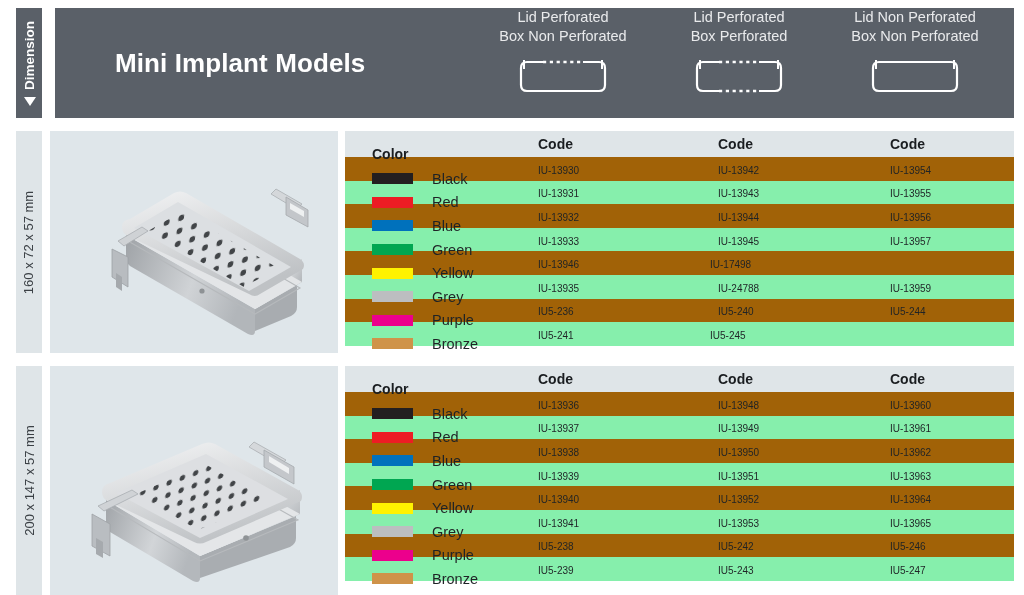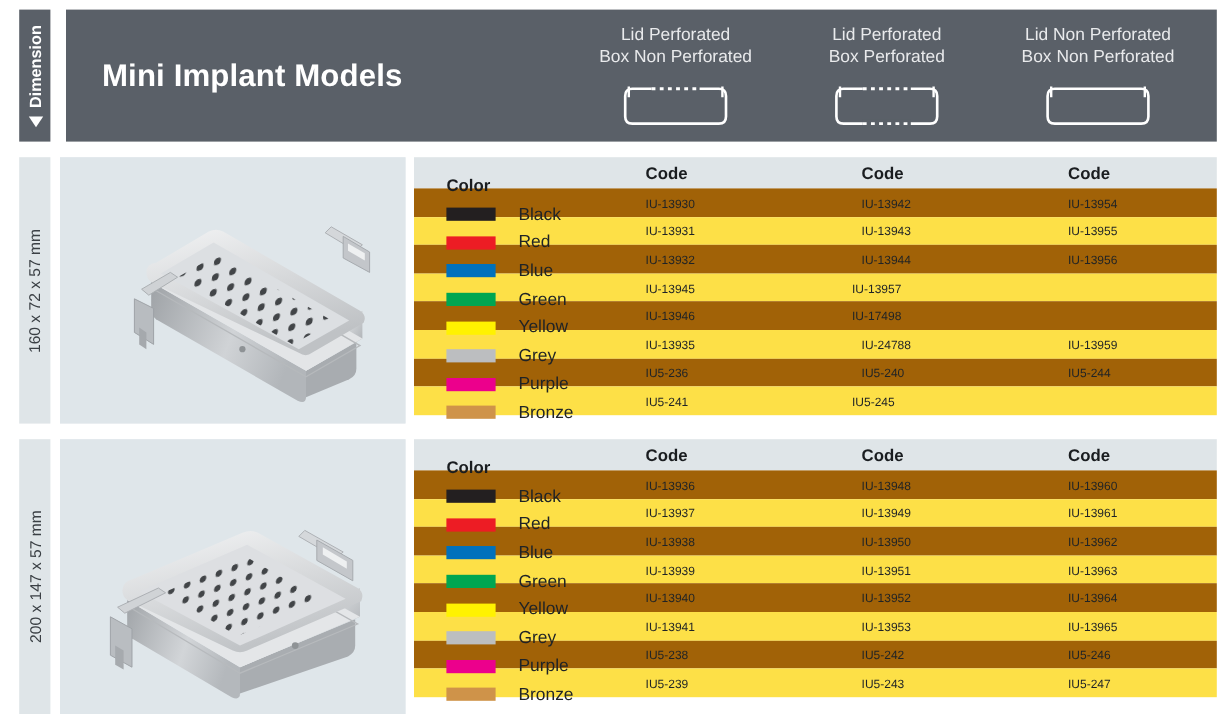--- a/index.html
+++ b/index.html
@@ -54,38 +54,37 @@
     width: 959px;
     height: 110px;
     background: #5a6068;
     display: flex;
     align-items: center;
   }
   .header-title {
     color: #ffffff;
     font-size: 26px;
     font-weight: bold;
-    margin-left: 30px;
+    margin-left: 60px;
     letter-spacing: 0.1px;
     white-space: nowrap;
   }
   .header-cols {
     position: absolute;
     left: 420px;
     top: 0;
     height: 100%;
     display: flex;
   }
   .hcol {
     width: 176px;
     height: 100%;
     display: flex;
     flex-direction: column;
     align-items: center;
-    padding-top: 12px;
     box-sizing: border-box;
   }
   .hcol-l1, .hcol-l2 {
     color: #e9eaec;
     font-size: 14.5px;
     line-height: 19px;
     white-space: nowrap;
   }
   .hcol-icon {
     margin-top: 9px;
@@ -122,21 +121,21 @@
     width: 669px;
   }
   .trow {
     display: flex;
     align-items: center;
     height: 23.6px;
     box-sizing: border-box;
   }
   .trow.hdr   { background: #dfe5e8; height: 26px; }
   .trow.odd   { background: #a16207; }
-  .trow.even  { background: #fde047; }
+  .trow.even  { background: #86efac; }
 
   .c-color { width: 193px; display: flex; align-items: center; padding-left: 27px; box-sizing: border-box; margin-top: 20px; }
   .c-code  { width: 180px; box-sizing: border-box; }
   .c-code.c2 { width: 172px; }
   .c-code.c3 { width: 124px; }
 
   .hdr .c-color, .hdr .c-code {
     font-size: 14px;
     font-weight: bold;
     color: #1a1d20;
@@ -307,20 +306,21 @@
       </div>
       <div class="c-code"><span class="codeval">IU-13932</span></div>
       <div class="c-code c2"><span class="codeval">IU-13944</span></div>
       <div class="c-code c3"><span class="codeval">IU-13956</span></div>
     </div>
     <div class="trow even">
       <div class="c-color">
         <span class="swatch" style="background:#00a651"></span>
         <span class="cname">Green</span>
       </div>
+      <div class="c-code"><span class="codeval">IU-13933</span></div>
       <div class="c-code c2"><span class="codeval">IU-13945</span></div>
       <div class="c-code c3"><span class="codeval">IU-13957</span></div>
     </div>
     <div class="trow odd">
       <div class="c-color">
         <span class="swatch" style="background:#fff200"></span>
         <span class="cname">Yellow</span>
       </div>
       <div class="c-code c2"><span class="codeval">IU-13946</span></div>
       <div class="c-code c3"><span class="codeval">IU-17498</span></div>

